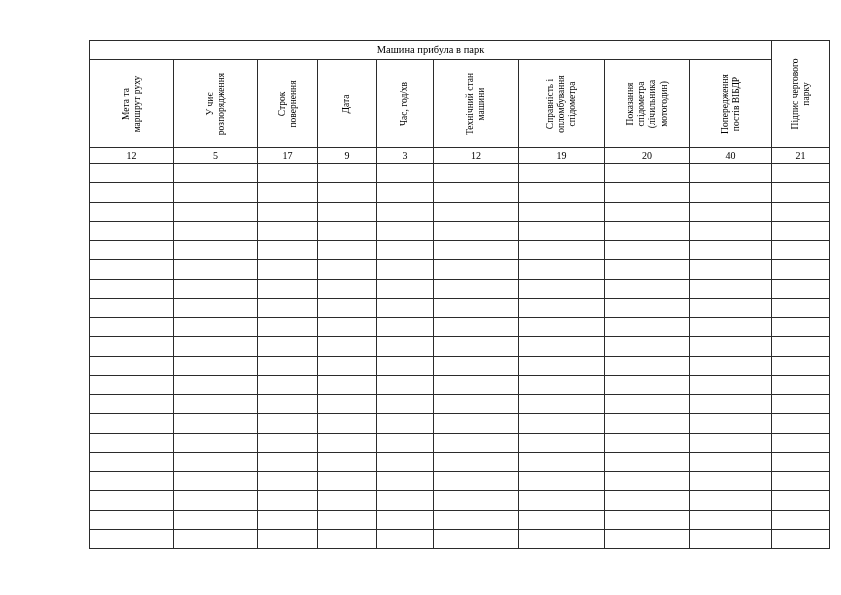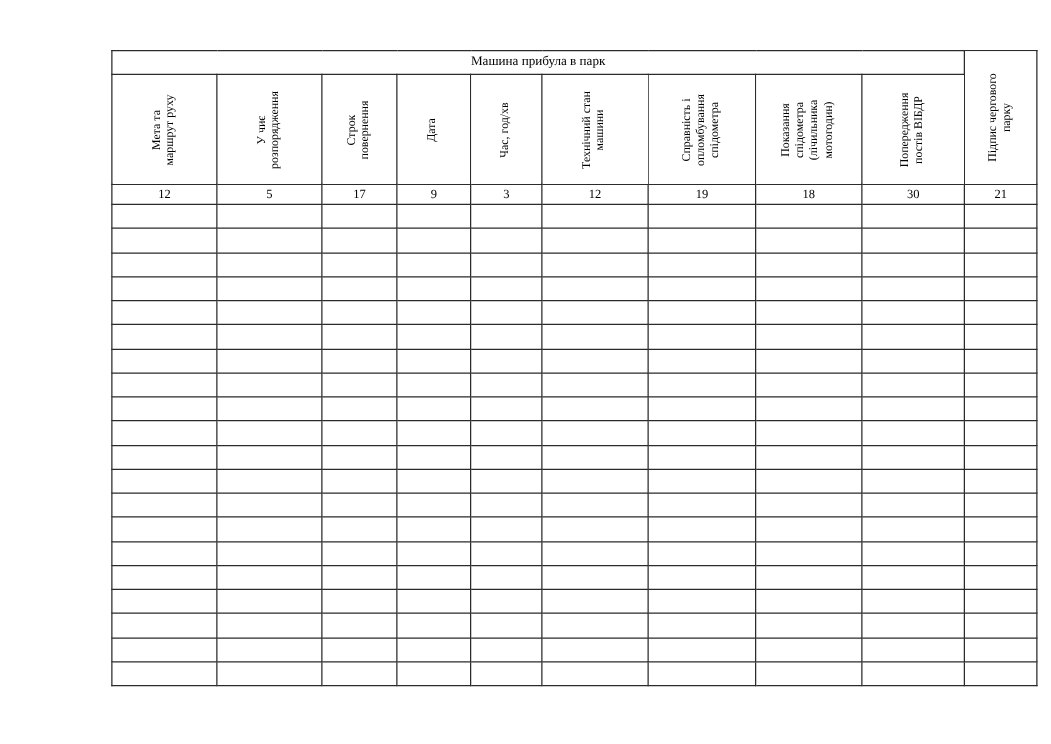--- a/index.html
+++ b/index.html
@@ -144,22 +144,22 @@
         </th>
       </tr>
       <tr class="number-row">
         <td>12</td>
         <td>5</td>
         <td>17</td>
         <td>9</td>
         <td>3</td>
         <td>12</td>
         <td>19</td>
-        <td>18</td>
-        <td>30</td>
+        <td>20</td>
+        <td>40</td>
         <td>21</td>
       </tr>
     </thead>
     <tbody class="data-body">
         <tr>
           <td></td>
           <td></td>
           <td></td>
           <td></td>
           <td></td>

